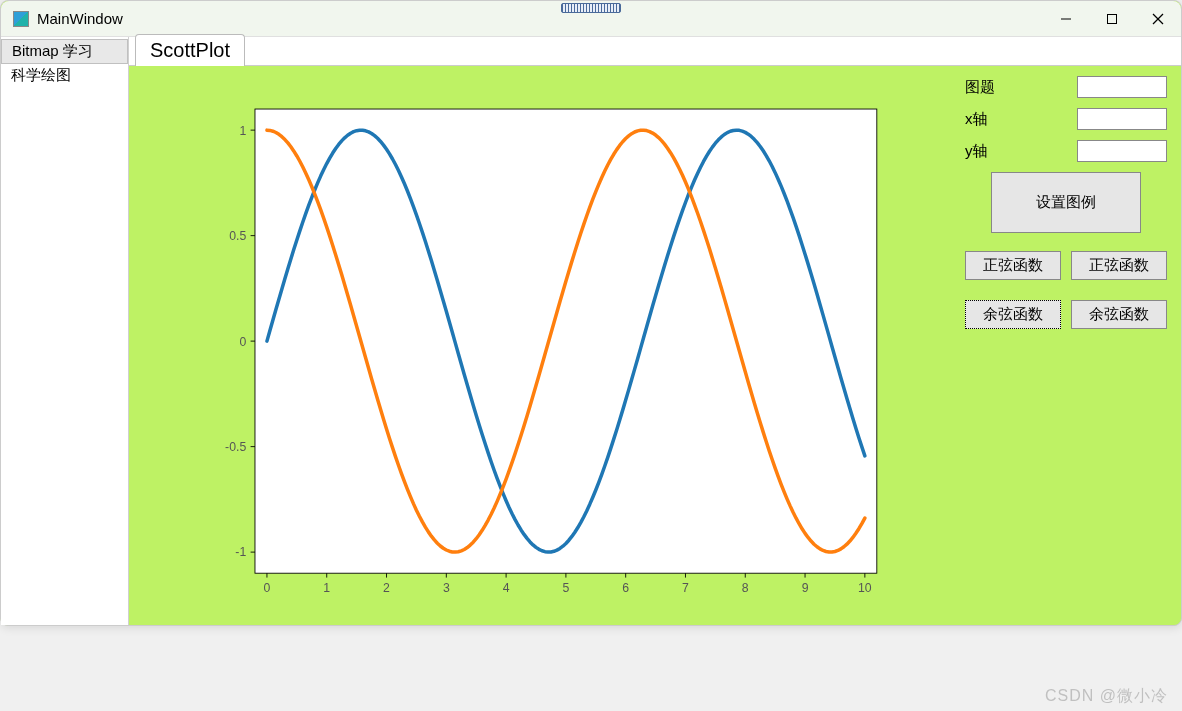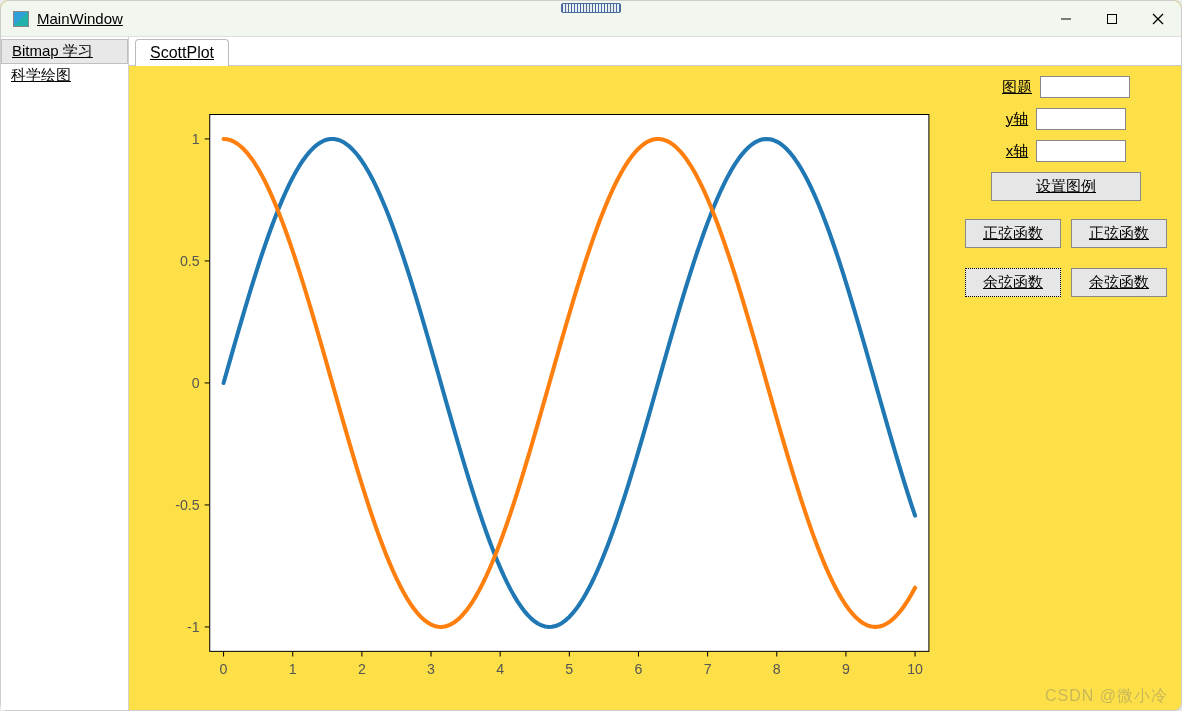--- a/index.html
+++ b/index.html
@@ -7,28 +7,27 @@
     margin: 0;
     font-family: "Segoe UI", "Microsoft YaHei", sans-serif;
     font-size: 14px;
     background: #f0f0f0;
     width: 1182px;
     height: 711px;
     overflow: hidden;
   }
   .window {
     width: 1182px;
-    height: 711px;
-    background: #fde047;
+    height: 626px;
+    background: #bef264;
     border: 1px solid #ccc;
     border-radius: 8px;
     display: flex;
     flex-direction: column;
     box-shadow: 0 2px 10px rgba(0,0,0,0.1);
-    text-decoration: underline;
   }
   .titlebar {
     height: 36px;
     display: flex;
     align-items: center;
     background: #f1f6ee;
     border-bottom: 1px solid #e0e0e0;
     position: relative;
     border-radius: 8px 8px 0 0;
   }
@@ -96,21 +95,21 @@
   }
   .tab-header {
     height: 28px;
     display: flex;
     align-items: flex-end;
     padding-left: 6px;
     background: #fff;
   }
   .tab {
     padding: 4px 14px;
-    font-size: 16px;
+    font-size: 20px;
     border: 1px solid #ccc;
     border-bottom: none;
     border-radius: 4px 4px 0 0;
     background: #fff;
     margin-right: 0;
     position: relative;
     top: 1px;
   }
   .tab.active {
     background: #fff;
@@ -134,38 +133,38 @@
   .panel {
     width: 222px;
     padding: 10px 14px 10px 6px;
     display: flex;
     flex-direction: column;
     gap: 10px;
   }
   .form-row {
     display: flex;
     align-items: center;
-    justify-content: center;
+    justify-content: space-between;
     gap: 8px;
   }
   .form-row label {
     font-size: 15px;
     color: #000;
   }
   .form-row input[type=text] {
     width: 90px;
     height: 22px;
     border: 1px solid #888;
     padding: 0 4px;
     font-size: 13px;
   }
   .btn {
     background: #e6e6e6;
     border: 1px solid #888;
-    padding: 4px 14px;
+    padding: 20px 14px;
     font-size: 15px;
     font-family: inherit;
     cursor: pointer;
   }
   .btn-wide { width: 150px; align-self: center; }
   .btn-grid {
     display: grid;
     grid-template-columns: 1fr 1fr;
     gap: 20px 10px;
     margin-top: 8px;
@@ -260,25 +259,25 @@
               <path d="M83.65384615384616 64.09090909090912 L87.0673076923077 64.39198272303086 L90.48076923076924 65.29445109211201 L93.89423076923077 66.79605849722616 L97.30769230769232 68.8930517018827 L100.72115384615385 71.58018931516291 L104.13461538461539 74.85075489246759 L107.54807692307693 78.69657372313145 L110.96153846153848 83.1080332629413 L114.375 88.07410716049151 L117.78846153846155 93.5823828173193 L121.20192307692308 99.61909241293726 L124.61538461538463 106.16914731721391 L128.02884615384616 113.21617580409111 L131.44230769230768 120.74256397237323 L134.85576923076923 128.72949977130676 L138.26923076923077 137.15702002091018 L141.68269230769232 146.004060309527 L145.09615384615387 155.2485076438854 L148.5096153846154 164.8672557200644 L151.92307692307693 174.83626267722087 L155.33653846153845 185.13061118972036 L158.75 195.7245707474746 L162.16346153846155 206.59166196881665 L165.5769230769231 217.70472278516502 L168.9903846153846 229.03597633204896 L172.40384615384616 240.55710037680396 L175.8173076923077 252.23929810940365 L179.23076923076923 264.0533701194874 L182.64423076923077 275.9697873796798 L186.05769230769232 287.9587650527807 L189.47115384615387 299.9903369383459 L192.88461538461542 312.03443037258324 L196.29807692307693 324.0609413943495 L199.71153846153848 336.0398099893764 L203.12500000000003 347.9410952246504 L206.53846153846158 359.7350500851528 L209.95192307692312 371.3921958259054 L213.36538461538464 382.88339565348036 L216.77884615384616 394.17992755281 L220.19230769230774 405.25355607726607 L223.60576923076925 416.0766029225717 L227.0192307692308 426.6220161081475 L230.43269230769232 436.8634375929743 L233.8461538461539 446.77526915696967 L237.25961538461542 456.3327363832053 L240.67307692307693 465.51195058104855 L244.0865384615385 474.28996849544706 L247.50000000000003 482.64484965311823 L250.9134615384616 490.5557112023059 L254.32692307692312 498.002780109034 L257.74038461538464 504.96744257939434 L261.1538461538462 511.4322905843373 L264.56730769230774 517.381165370678 L267.9807692307693 522.7991978495647 L271.39423076923083 527.6728457614571 L274.8076923076923 531.9899275247221 L278.2211538461539 535.7396526832445 L281.6346153846154 538.9126488769468 L285.048076923077 541.5009852678094 L288.4615384615385 543.4981923628345 L291.875 544.8992781844102 L295.2884615384616 545.7007407476538 L298.7019230769231 545.9005768135505 L302.11538461538464 545.4982868960087 L305.5288461538462 544.4948765103134 L308.94230769230774 542.8928536598628 L312.3557692307693 540.696222567466 L315.76923076923083 537.9104736668701 L319.1826923076924 534.542569879537 L322.5961538461539 530.6009292109645 L326.0096153846154 526.0954037100573 L329.42307692307696 521.0372548441353 L332.8365384615385 515.4391253511305 L336.25000000000006 509.3150076393256 L339.6634615384616 502.68020881362145 L343.07692307692315 495.5513124157458 L346.49038461538464 487.94613697403594 L349.9038461538462 479.8836914663974 L353.31730769230774 471.3841278077586 L356.7307692307693 462.4686904807792 L360.14423076923083 453.15966343570653 L363.5576923076923 443.4803143921057 L366.9711538461539 433.45483668167805 L370.3846153846155 423.10828877753215 L373.79807692307696 412.4665316610501 L377.2115384615385 401.5561641829032 L380.62500000000006 390.4044565797772 L384.0384615384616 379.03928231298283 L387.45192307692315 367.489048399319 L390.86538461538464 355.7826244083242 L394.2788461538462 343.94927030338806 L397.69230769230774 332.01856330708137 L401.10576923076934 320.0203239735025 L404.51923076923083 307.9845416524236 L407.9326923076924 295.9412995315329 L411.34615384615387 283.92069944413333 L414.7596153846154 271.952786630236 L418.173076923077 260.06747463910676 L421.58653846153857 248.29447056097314 L425.00000000000006 236.66320077476823 L428.4134615384616 225.2027373975094 L431.82692307692315 213.94172561914567 L435.24038461538476 202.9083121045014 L438.65384615384625 192.13007464127276 L442.0673076923078 181.6339532099202 L445.48076923076934 171.44618264774766 L448.89423076923083 161.59222707547218 L452.3076923076924 152.09671625018345 L455.72115384615387 142.98338400377867 L459.1346153846154 134.2750089207419 L462.54807692307696 125.9933574035467 L465.96153846153845 118.15912926798532 L469.37500000000006 110.79190600440938 L472.7884615384616 103.91010183420244 L476.20192307692315 97.53091768381547 L479.61538461538464 91.67029819140956 L483.0288461538462 86.34289185356417 L486.4423076923078 81.56201441166411 L489.85576923076934 77.3396155694815 L493.26923076923083 73.68624912513916 L496.6826923076924 70.61104659211105 L500.09615384615387 68.1216943751955 L503.5096153846155 66.22441455850523 L506.923076923077 64.9239493534977 L510.33653846153857 64.22354924591609 L513.75 64.12496487126823 L517.1634615384617 64.62844263914883 L520.5769230769232 65.73272411734453 L523.9903846153848 67.4350491772584 L527.4038461538462 69.73116289279436 L530.8173076923078 72.61532617545653 L534.2307692307693 76.08033011908157 L537.6442307692308 80.11751401834942 L541.0576923076924 84.71678701603666 L544.4711538461538 89.86665332490429 L547.8846153846155 95.55424096117844 L551.2980769230769 101.76533391780703 L554.7115384615386 108.4844076970731 L558.125 115.69466811375439 L561.5384615384617 123.37809327184024 L564.9519230769231 131.51547860988597 L568.3653846153846 140.08648490241478 L571.7788461538462 149.0696890973893 L575.1923076923078 158.44263786268414 L578.6057692307693 168.18190370772354 L582.0192307692308 178.26314354000644 L585.4326923076924 188.66115951016042 L588.8461538461539 199.34996199344232 L592.2596153846155 210.3028345502643 L595.673076923077 221.49240070338016 L599.0865384615386 232.8906923648206 L602.5000000000001 244.46921974154753 L605.9134615384617 256.1990425450998 L609.3269230769232 268.05084232724175 L612.7403846153848 279.9949957608163 L616.1538461538463 292.00164868263437 L619.5673076923077 304.04079071333535 L622.9807692307693 316.0823302677066 L626.3942307692308 328.09616976797446 L629.8076923076924 340.0522808720751 L633.2211538461539 351.92077952887064 L636.6346153846155 363.6720006727133 L640.0480769230769 375.2765723706618 L643.4615384615385 386.7054892370147 L646.875 397.9301849316716 L650.2884615384617 408.9226035611041 L653.7019230769231 419.6552698034792 L657.1153846153846 430.1013575826561 L660.5288461538461 440.2347571194036 L663.9423076923077 450.030140192253 L667.3557692307693 459.46302344485866 L670.7692307692307 468.50982958163934 L674.1826923076924 477.1479462987394 L677.5961538461538 485.3557828030097 L681.0096153846155 493.11282377774864 L684.423076923077 500.39968066030804 L687.8365384615385 507.19814010340286 L691.2500000000001 513.4912094989952 L694.6634615384615 519.2631594509628 L698.0769230769231 524.4995630903995 L701.4903846153848 529.1873321352728 L704.9038461538462 533.3147496043133 L708.3173076923077 536.8714991033662 L711.7307692307693 539.848690611003 L715.1442307692308 542.2388826989461 L718.5576923076924 544.0361011317635 L721.9711538461539 545.2358537993465 L725.3846153846155 545.8351419448452 L728.7980769230769 545.832467659999 L732.2115384615385 545.2278376291275 L735.6250000000001 544.0227631124225 L739.0384615384615 542.2202561685851 L742.4519230769231 539.8248221262475 L745.8653846153845 536.8424483229974 L749.2788461538462 533.2805891401529 L752.6923076923077 529.1481473706906 L756.1057692307693 524.4554519669002 L759.5192307692308 519.2142322233824 L762.9326923076923 513.4375884599219 L766.3461538461539 507.139959277509 " fill="none" stroke="#ff7f0e" stroke-width="4" stroke-linecap="round" stroke-linejoin="round"></path>
             </svg>
         </div>
 
         <div class="panel">
           <div class="form-row">
             <label>图题</label>
             <input type="text" value="" style="">
           </div>
           <div class="form-row">
+            <label>x轴</label>
+            <input type="text" value="" style="">
+          </div>
+          <div class="form-row">
             <label>y轴</label>
-            <input type="text" value="" style="">
-          </div>
-          <div class="form-row">
-            <label>x轴</label>
             <input type="text" value="" style="">
           </div>
 
           <button class="btn btn-wide">设置图例</button>
 
           <div class="btn-grid">
             <button class="btn">正弦函数</button>
             <button class="btn">正弦函数</button>
             <button class="btn dotted">余弦函数</button>
             <button class="btn">余弦函数</button>

